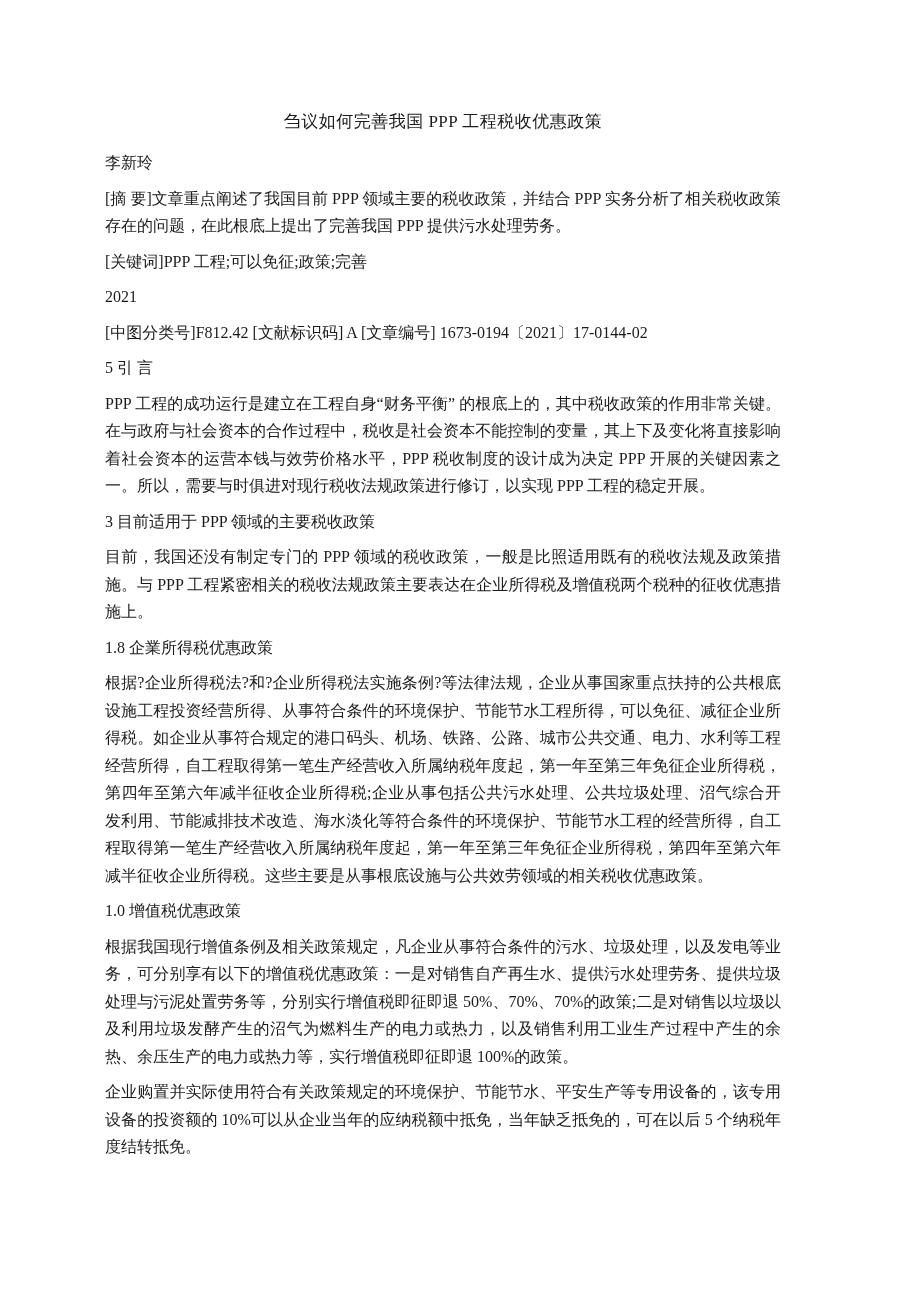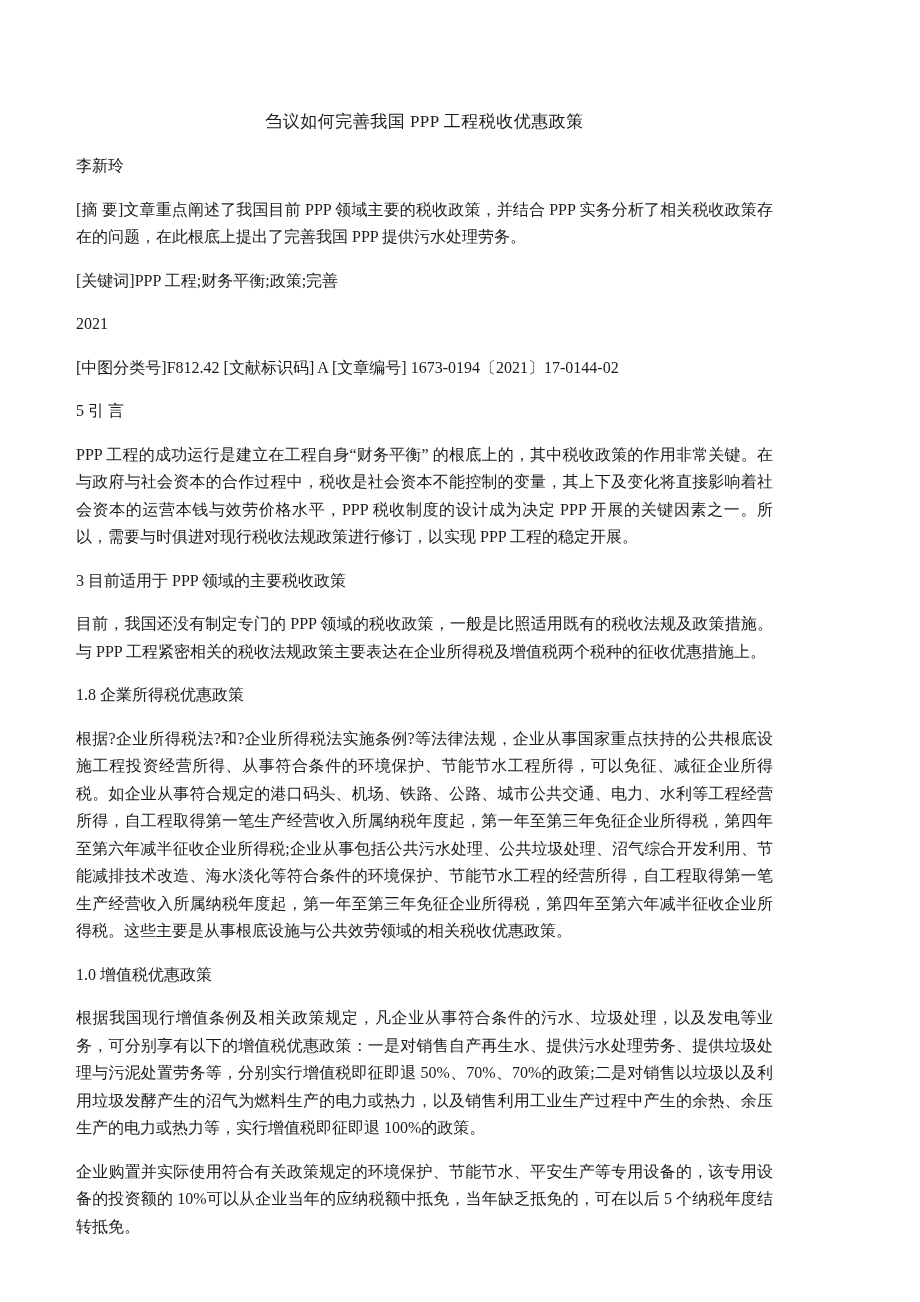--- a/index.html
+++ b/index.html
@@ -11,33 +11,33 @@
     width: 920px;
     height: 1302px;
     overflow: hidden;
     font-family: "Liberation Serif", "DejaVu Serif", serif;
     color: #1b1b1b;
   }
   .page {
     box-sizing: border-box;
     width: 920px;
     height: 1302px;
-    padding: 108px 131px 0 60px;
+    padding: 108px 131px 0 97px;
     background: #ffffff;
   }
   .doc-title {
     margin: 0 0 13px 0;
     font-size: 17px;
     font-weight: 400;
     line-height: 28px;
     text-align: center;
     letter-spacing: 0.5px;
   }
   .line, .sec-heading, .para {
-    margin: 16px;
+    margin: 8px;
     font-size: 16px;
     font-weight: 400;
     line-height: 27.5px;
     white-space: pre-wrap;
   }
   .para {
     text-align: justify;
     text-justify: inter-ideograph;
   }
   .gap-above {
@@ -48,21 +48,21 @@
 <body>
 
 <div class="page">
 
   <h1 class="doc-title">刍议如何完善我国 PPP 工程税收优惠政策</h1>
 
   <p class="line">李新玲</p>
 
   <p class="para">[摘 要]文章重点阐述了我国目前 PPP 领域主要的税收政策，并结合 PPP 实务分析了相关税收政策存在的问题，在此根底上提出了完善我国 PPP 提供污水处理劳务。</p>
 
-  <p class="line">[关键词]PPP 工程;财务平衡;政策;完善</p>
+  <p class="line">[关键词]PPP 工程;可以免征;政策;完善</p>
 
   <p class="line">2021</p>
 
   <p class="line">[中图分类号]F812.42 [文献标识码] A [文章编号] 1673-0194〔2021〕17-0144-02</p>
 
   <h2 class="sec-heading">5 引 言</h2>
   <p class="para">PPP 工程的成功运行是建立在工程自身“财务平衡” 的根底上的，其中税收政策的作用非常关键。在与政府与社会资本的合作过程中，税收是社会资本不能控制的变量，其上下及变化将直接影响着社会资本的运营本钱与效劳价格水平，PPP 税收制度的设计成为决定 PPP 开展的关键因素之一。所以，需要与时俱进对现行税收法规政策进行修订，以实现 PPP 工程的稳定开展。</p>
 
   <h2 class="sec-heading">3 目前适用于 PPP 领域的主要税收政策</h2>
   <p class="para">目前，我国还没有制定专门的 PPP 领域的税收政策，一般是比照适用既有的税收法规及政策措施。与 PPP 工程紧密相关的税收法规政策主要表达在企业所得税及增值税两个税种的征收优惠措施上。</p>

